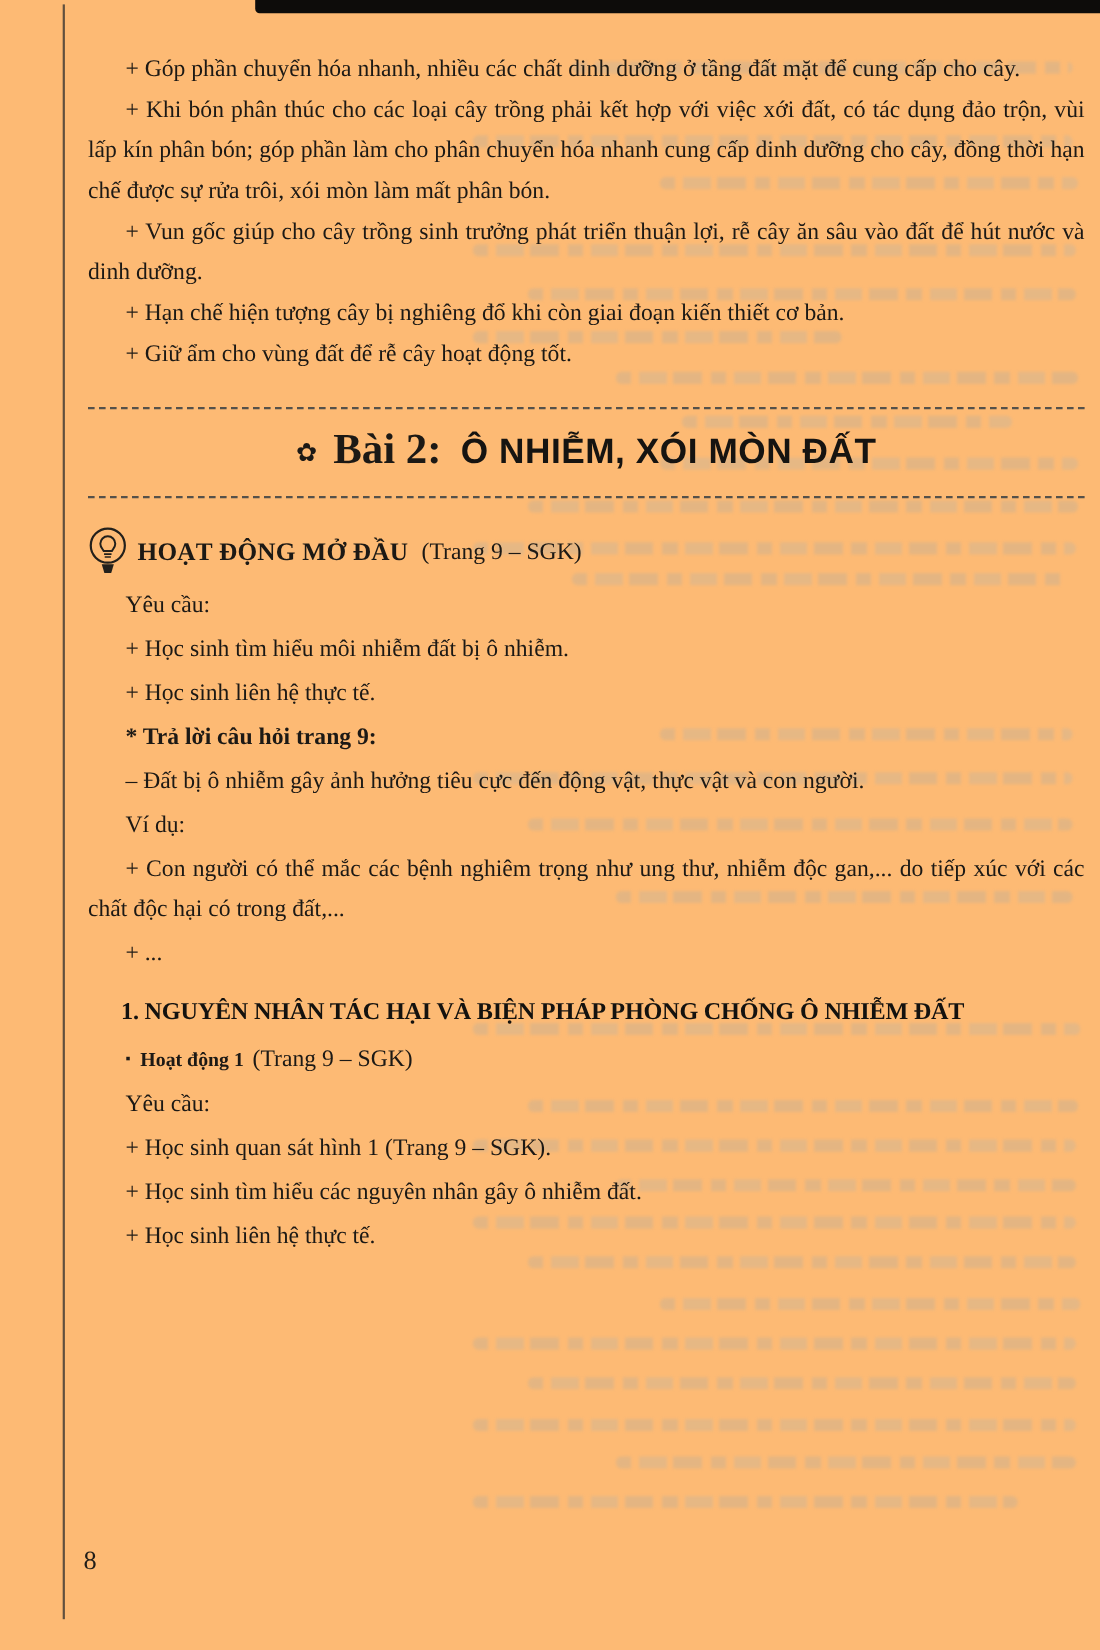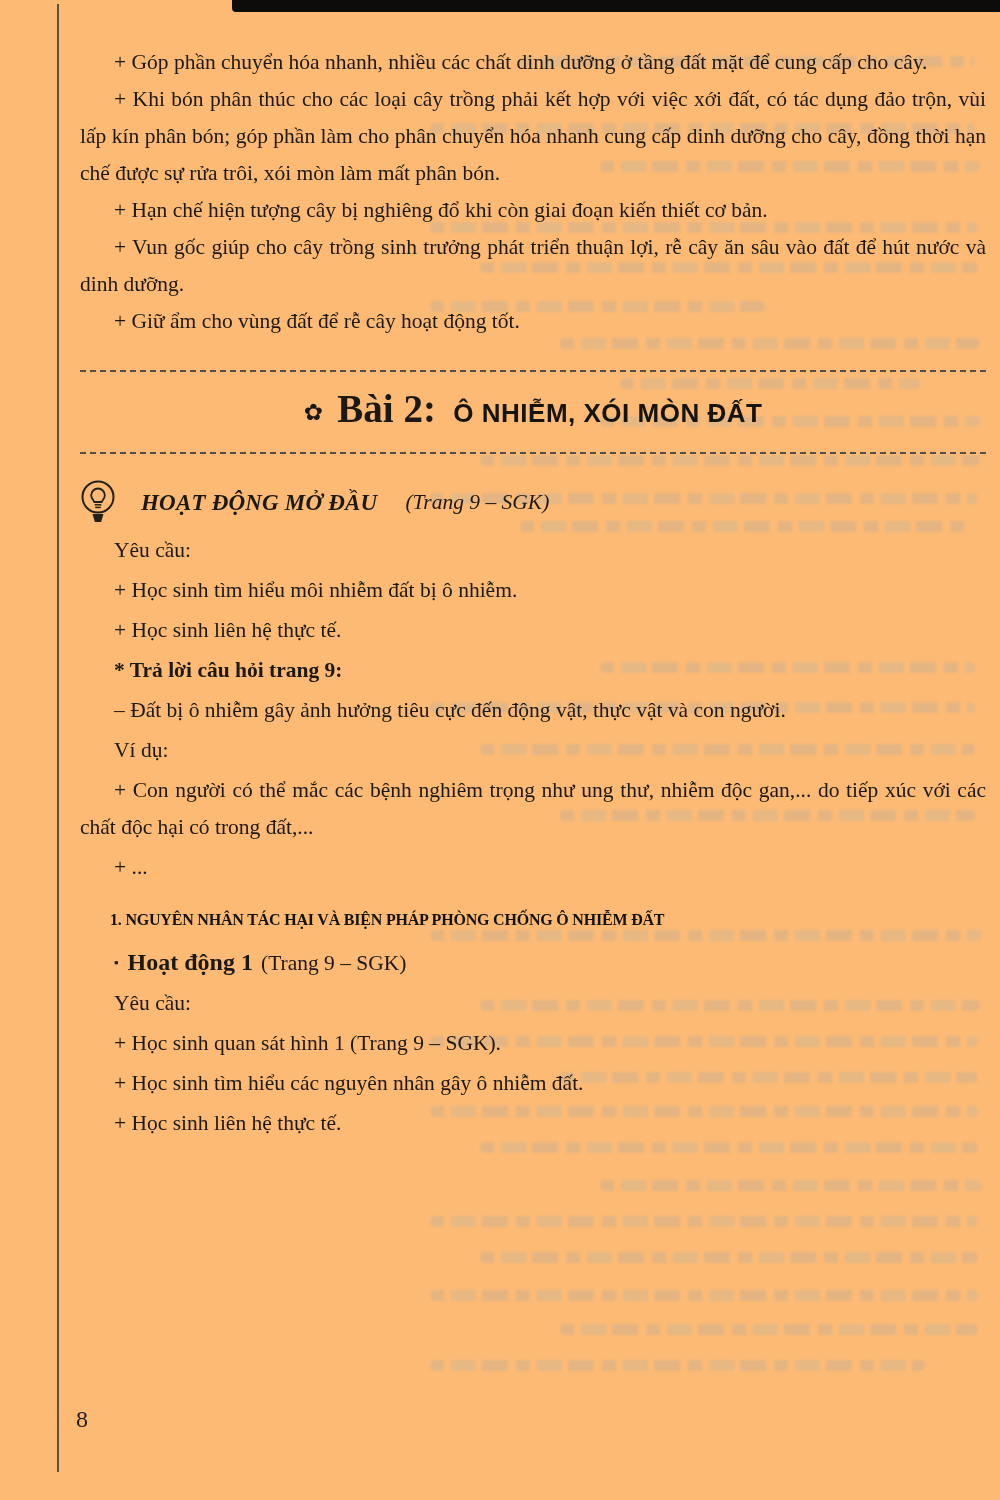--- a/index.html
+++ b/index.html
@@ -50,43 +50,42 @@
   .lesson-header { text-align: center; padding: 10px 0 8px; }
   .lh-line { line-height: 54px; white-space: nowrap; }
   .flower { font-size: 23px; margin-right: 9px; vertical-align: 2px; }
   .lh-label {
     font-weight: bold; font-size: 39px;
     font-family: "Liberation Serif", "DejaVu Serif", serif;
     margin-right: 12px;
   }
   .lh-title {
     font-family: "Liberation Sans", "DejaVu Sans", sans-serif;
-    font-weight: bold; font-size: 26px; letter-spacing: .5px;
+    font-weight: bold; font-size: 32px; letter-spacing: .5px;
     color: #161411;
   }
 
   .activity-header {
-    display: flex; align-items: center; gap: 23px;
+    display: flex; align-items: center; gap: 7px;
     margin: 24px 0 6px -2px;
-    font-style: italic;
   }
   .bulb { width: 40px; height: 48px; flex: 0 0 auto; }
   .act-title { font-weight: bold; font-size: 23px; letter-spacing: .2px; }
   .act-ref { font-size: 21.5px; margin-left: 5px; }
 
   .lower .para { margin: 3px 0; }
 
   .sec-heading {
-    font-size: 16px; font-weight: bold; letter-spacing: -0.2px;
+    font-size: 22px; font-weight: bold; letter-spacing: -0.2px;
     margin: 14px 0 4px; text-indent: 30px; line-height: 40px;
     color: #14120f;
   }
   .hd1 { margin: 2px 0 4px; }
   .hd1 .sq { font-size: 13px; vertical-align: 3px; margin-right: 9px; }
-  .hd1 .b { font-weight: bold; font-size: 24px; margin-right: 8px; }
+  .hd1 .b { font-weight: bold; font-size: 18px; margin-right: 8px; }
 
   .page-number {
     position: absolute; left: 76px; bottom: 62px;
     font-size: 24px; color: #201d18;
   }
 </style>
 </head>
 <body>
 
 <div class="page">
@@ -121,22 +120,22 @@
       <div class="bleed" style="left: 480px; top: 1252px; width: 498px;"></div>
       <div class="bleed" style="left: 430px; top: 1290px; width: 548px;"></div>
       <div class="bleed" style="left: 560px; top: 1324px; width: 418px;"></div>
       <div class="bleed" style="left: 430px; top: 1360px; width: 495px;"></div>
     </div>
 
   <div class="content">
 
     <p class="para j">+ Góp phần chuyển hóa nhanh, nhiều các chất dinh dưỡng ở tầng đất mặt để cung cấp cho cây.</p>
     <p class="para j">+ Khi bón phân thúc cho các loại cây trồng phải kết hợp với việc xới đất, có tác dụng đảo trộn, vùi lấp kín phân bón; góp phần làm cho phân chuyển hóa nhanh cung cấp dinh dưỡng cho cây, đồng thời hạn chế được sự rửa trôi, xói mòn làm mất phân bón.</p>
+    <p class="para j">+ Vun gốc giúp cho cây trồng sinh trưởng phát triển thuận lợi, rễ cây ăn sâu vào đất để hút nước và dinh dưỡng.</p>
     <p class="para j">+ Hạn chế hiện tượng cây bị nghiêng đổ khi còn giai đoạn kiến thiết cơ bản.</p>
-    <p class="para j">+ Vun gốc giúp cho cây trồng sinh trưởng phát triển thuận lợi, rễ cây ăn sâu vào đất để hút nước và dinh dưỡng.</p>
     <p class="para j">+ Giữ ẩm cho vùng đất để rễ cây hoạt động tốt.</p>
 
     <hr class="dashed">
 
     <div class="lesson-header">
       <div class="lh-line">
         <span class="flower">✿</span>
         <span class="lh-label">Bài 2:</span>
         <span class="lh-title">Ô NHIỄM, XÓI MÒN ĐẤT</span>
       </div>

